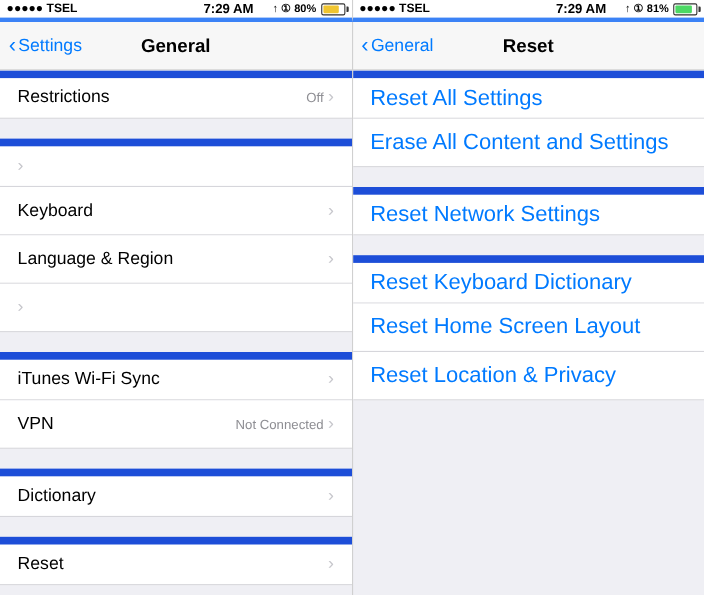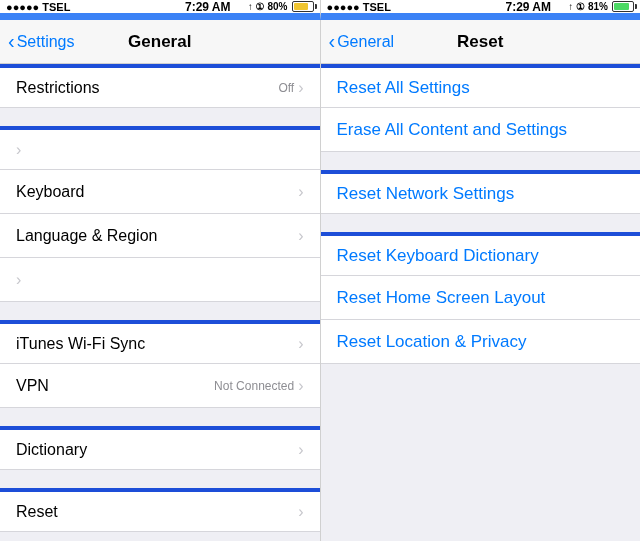--- a/index.html
+++ b/index.html
@@ -24,21 +24,21 @@
       flex: 1;
       height: 20px;
       background: #fff;
       display: flex;
       align-items: center;
       justify-content: space-between;
       padding: 0 6px;
       font-size: 11px;
       font-weight: 600;
       color: #000;
-      border-bottom: 7px solid #3b82f6;
+      border-bottom: 4px solid #3b82f6;
     }
     .status-bar .left { display: flex; align-items: center; gap: 3px; }
     .status-bar .center { position: absolute; left: 50%; transform: translateX(-50%); font-size: 12px; font-weight: 600; margin-left: 48px; }
     .status-bar .right { display: flex; align-items: center; gap: 3px; font-size: 10px; }
     .status-bar-left { position: relative; }
     .status-bar-right { position: relative; border-left: 1px solid #d0d0d0; }
     .battery-icon {
       width: 22px;
       height: 11px;
       border: 1px solid #333;
@@ -135,38 +135,38 @@
     .cell {
       background: #fff;
       border-bottom: 1px solid #d6d6db;
       height: 44px;
       display: flex;
       align-items: center;
       padding: 0 16px;
       position: relative;
     }
     .cell:first-child {
-      border-top: 4px solid #1d4ed8;
+      border-top: 7px solid #1d4ed8;
     }
     .cell-label {
       font-size: 16px;
       color: #000;
       flex: 1;
     }
     .cell-value {
       font-size: 12px;
       color: #8e8e93;
       margin-right: 4px;
     }
     .cell-chevron {
       color: #c7c7cc;
       font-size: 16px;
     }
     .cell-action {
-      font-size: 17px;
+      font-size: 20px;
       color: #007aff;
       flex: 1;
       cursor: pointer;
     }
   </style>
 </head>
 <body>
 
 <div class="status-bar-row">
   <div class="status-bar status-bar-left">

